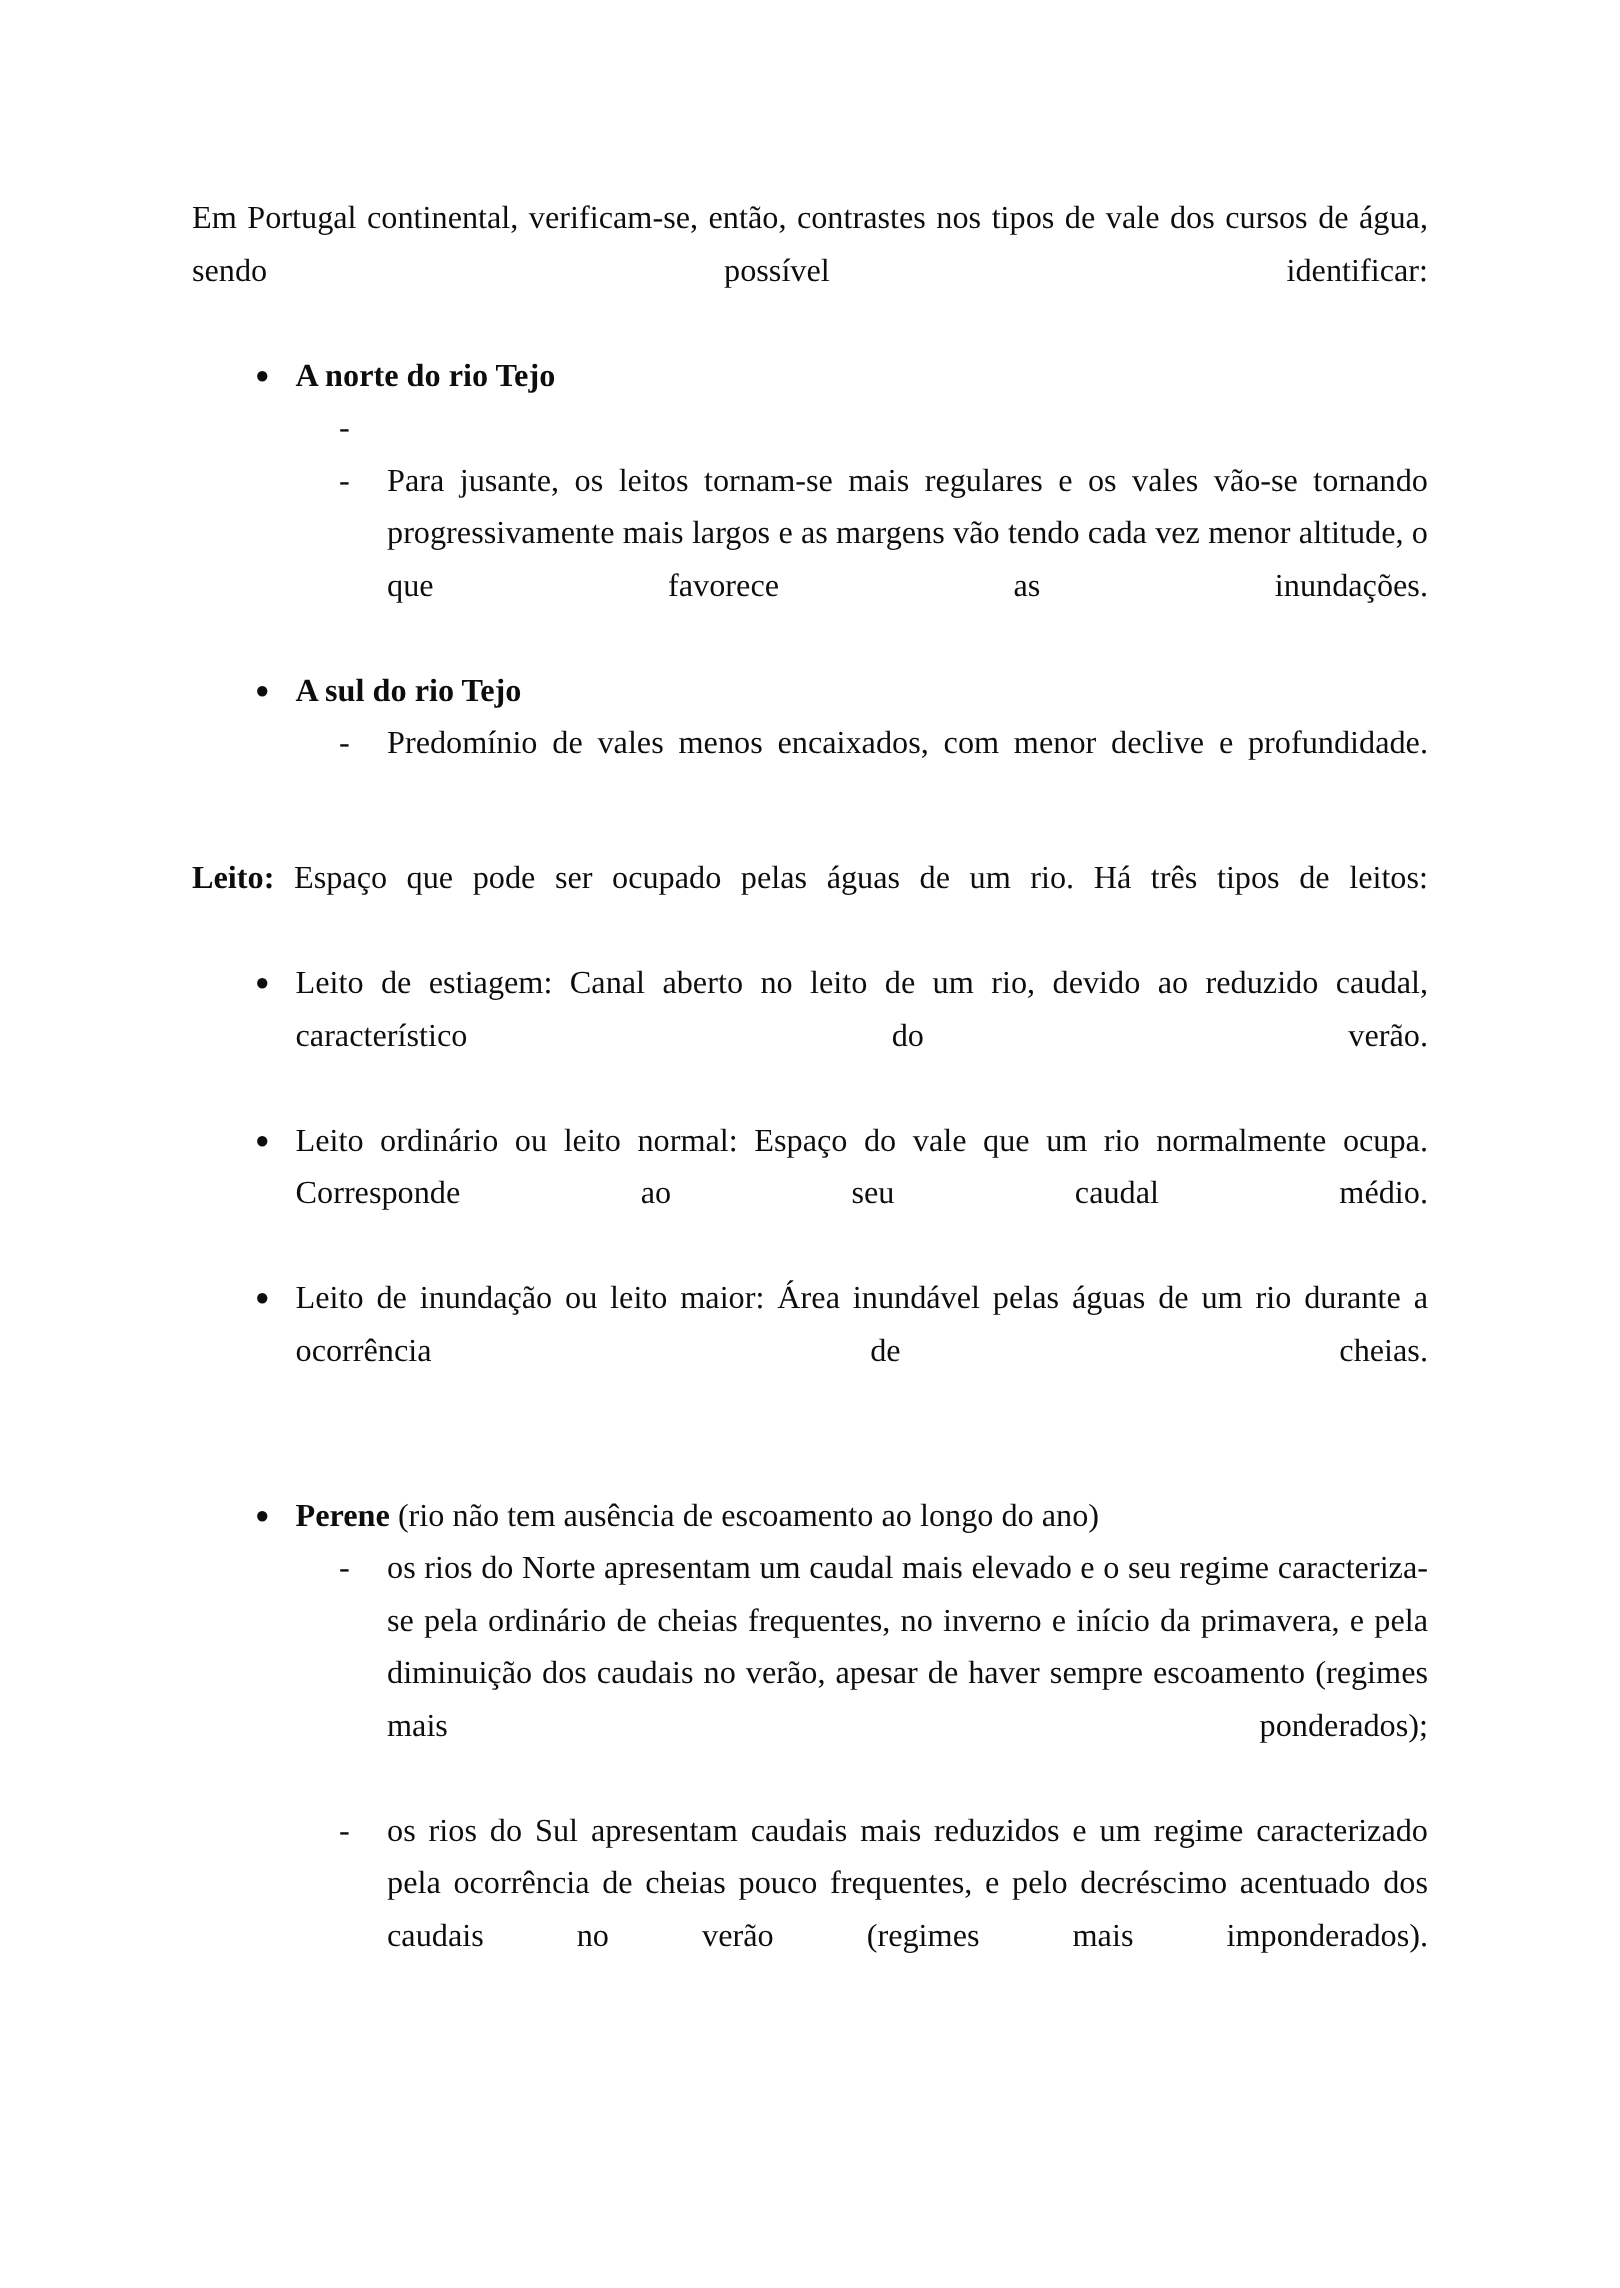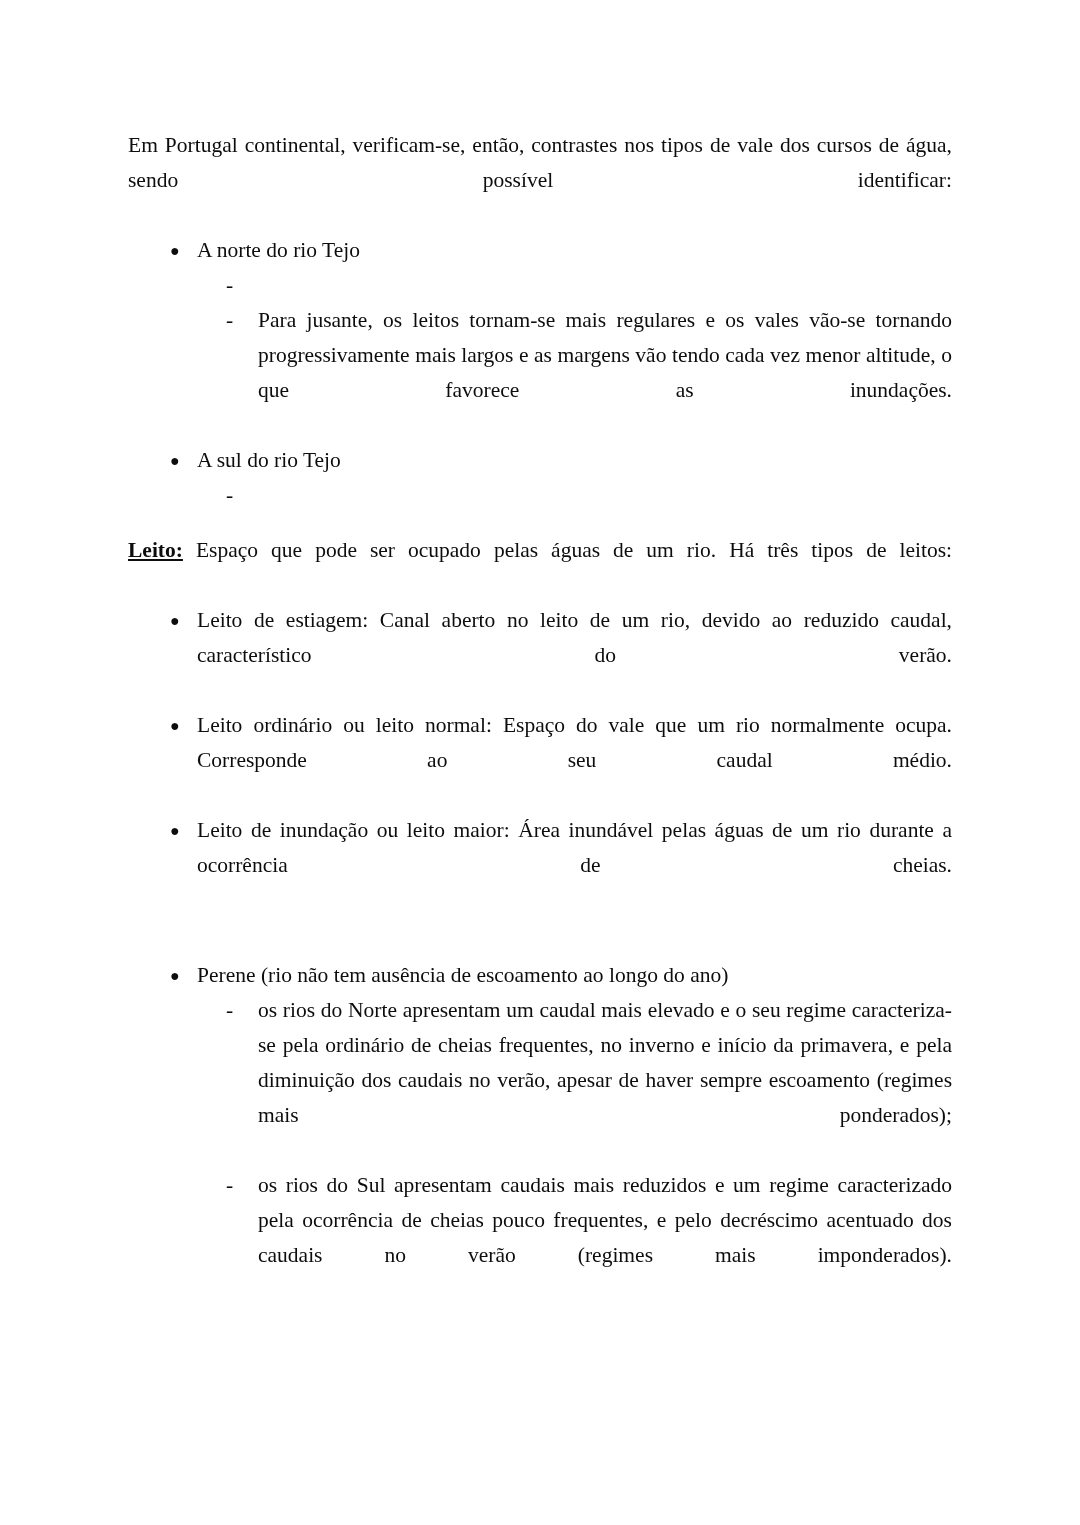--- a/index.html
+++ b/index.html
@@ -62,23 +62,23 @@
     text-align: justify;
   }
   .lvl2 > .marker {
     position: absolute;
     left: 98px;               
     top: 0;
     line-height: 35px;
     font-size: 21.5px;
   }
 
-  .b { font-weight: normal; }
+  .b { font-weight: bold; }
   .u { text-underline-offset: 2px; }
-  .bu { font-weight: bold; text-decoration: underline; text-underline-offset: 2px; }
+  .bu { font-weight: bold; text-underline-offset: 2px; }
 
   
   .justify-all { text-align: justify; }
   .justify-all::after {
     content: "";
     display: inline-block;
     width: 100%;
   }
 </style>
 </head>
@@ -105,20 +105,21 @@
         <span>Para jusante, os leitos tornam-se mais regulares e os vales vão-se tornando progressivamente mais largos e as margens vão tendo cada vez menor altitude, o que favorece as inundações.</span>
       </div>
 
       <div class="lvl1 tight">
         <span class="marker">●</span>
         <span class="b">A sul do rio Tejo</span>
       </div>
 
       <div class="lvl2 justify-all">
         <span class="marker">-</span>
+        <span>Predomínio de vales menos encaixados, com menor declive e profundidade.</span>
       </div>
 
     </div>
 
     <div class="block-gap"></div>
 
     <p class="para justify-all">
       <span class="bu">Leito:</span><span> Espaço que pode ser ocupado pelas águas de um rio. Há três tipos de leitos:</span>
     </p>
 

